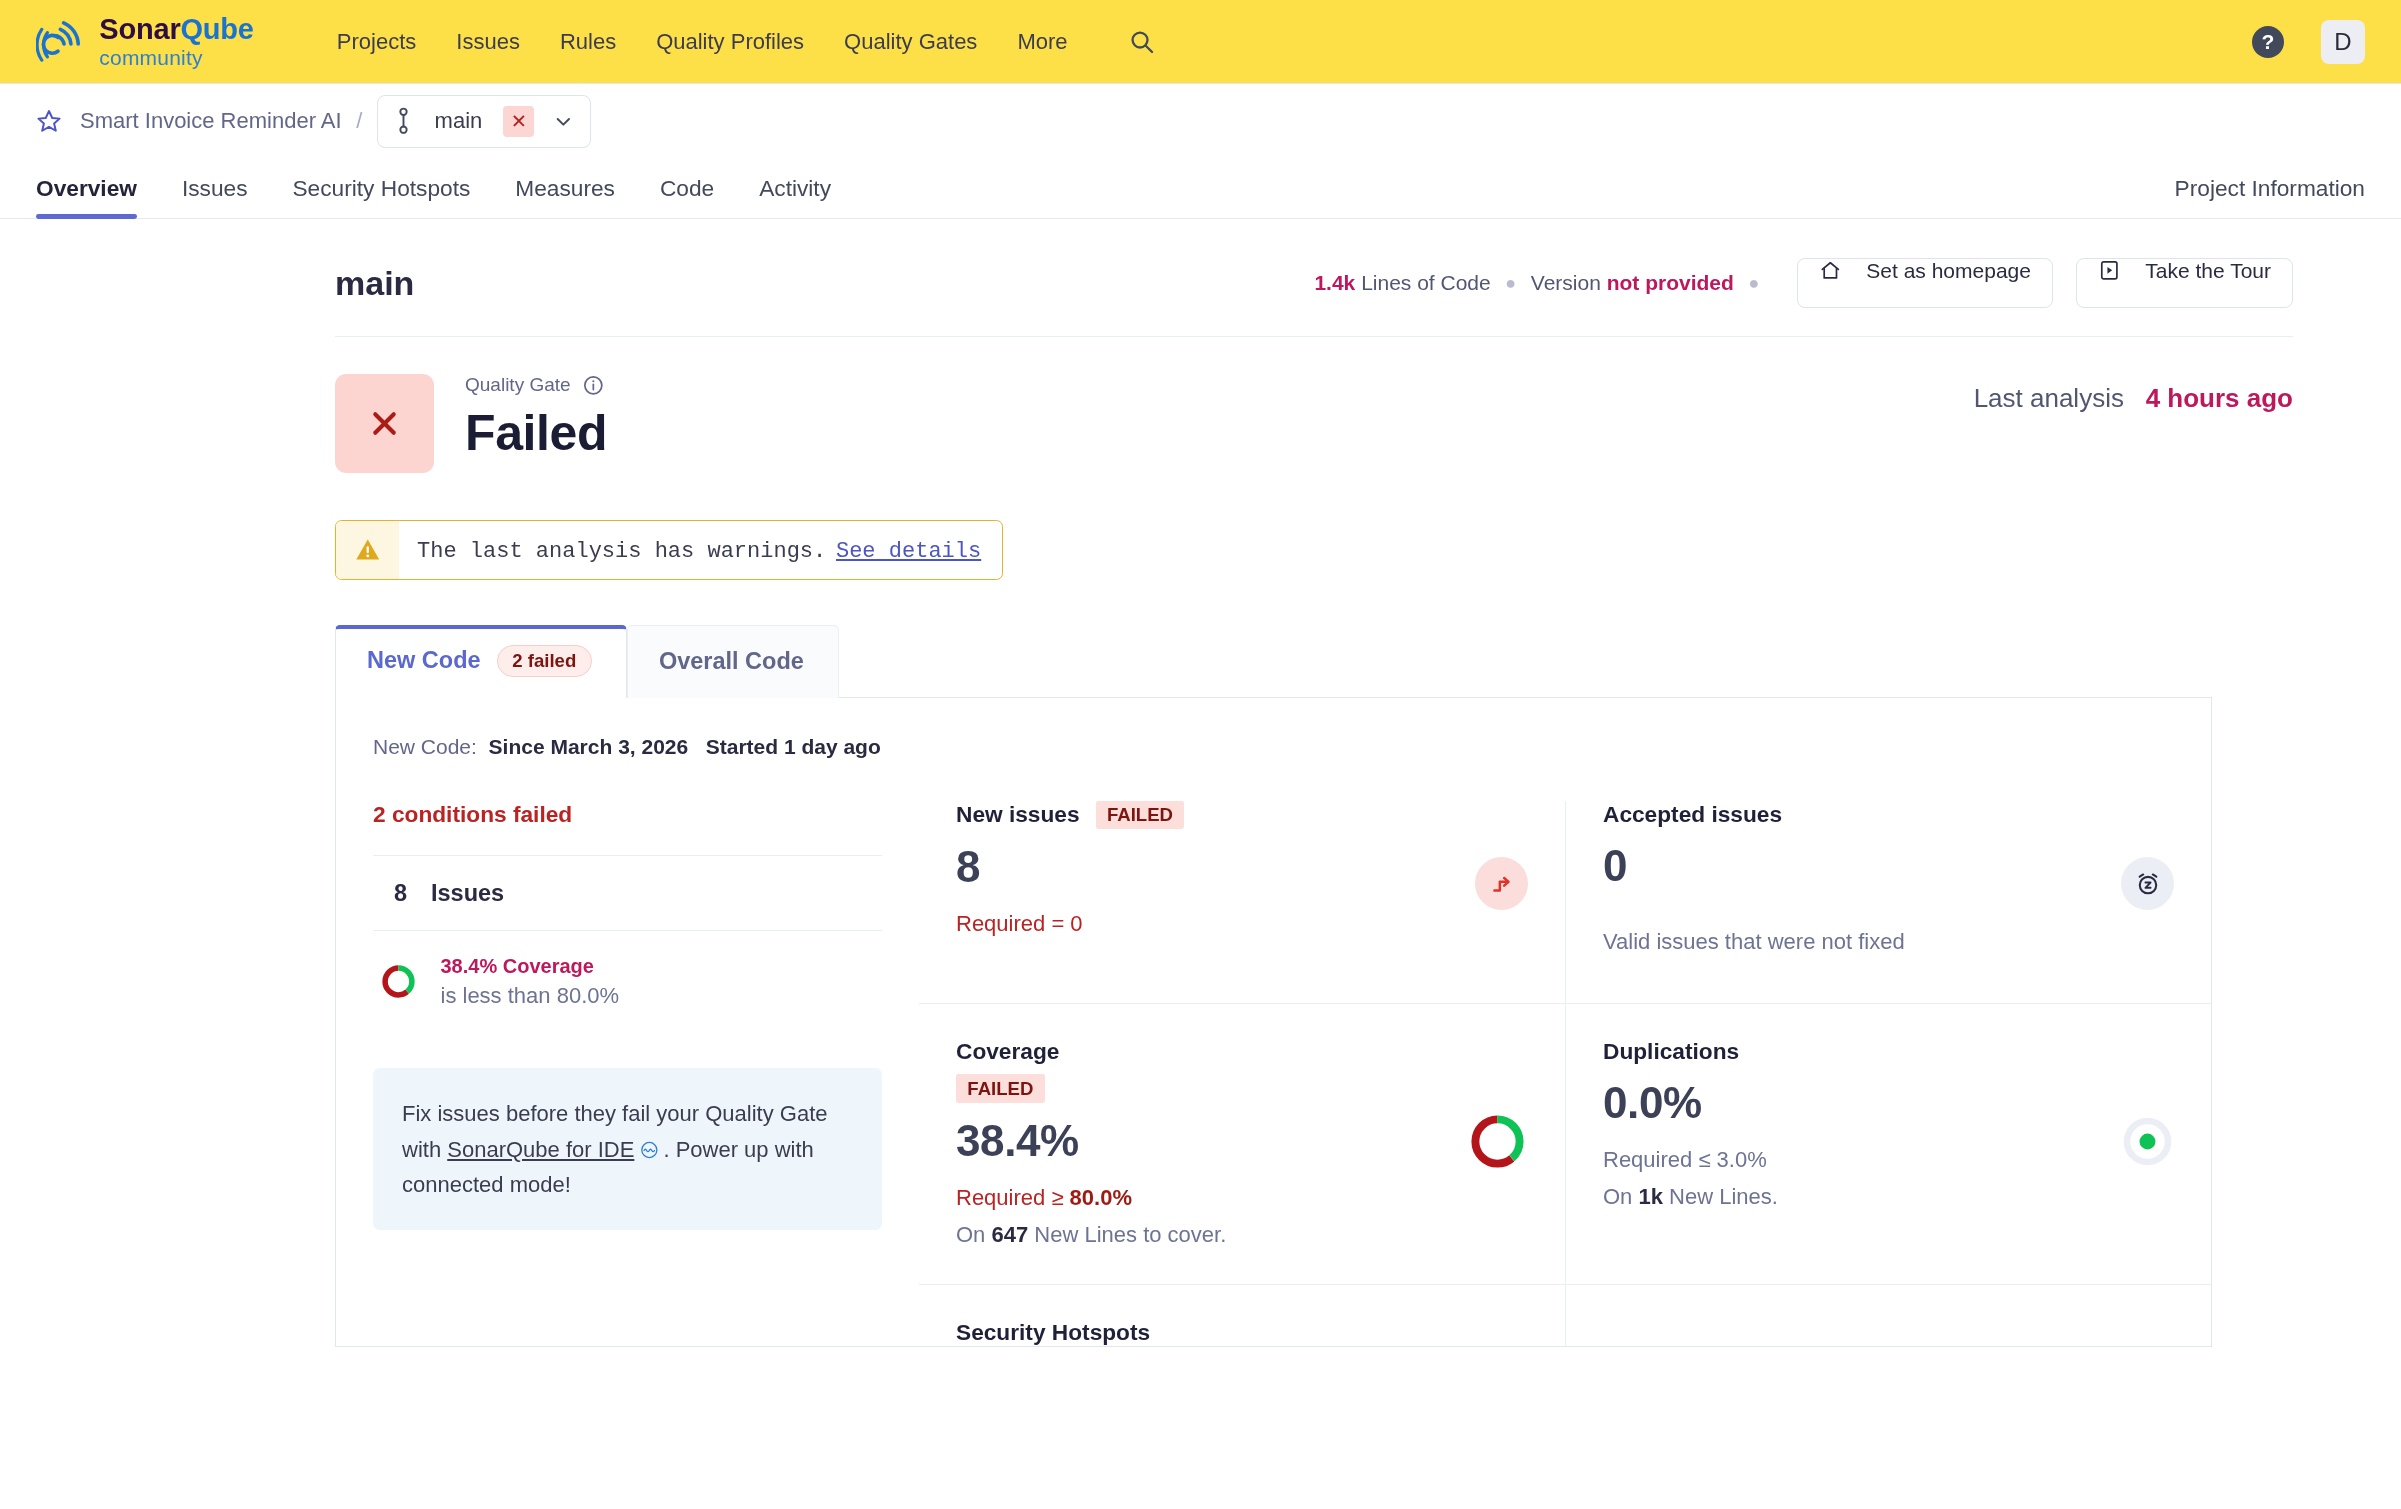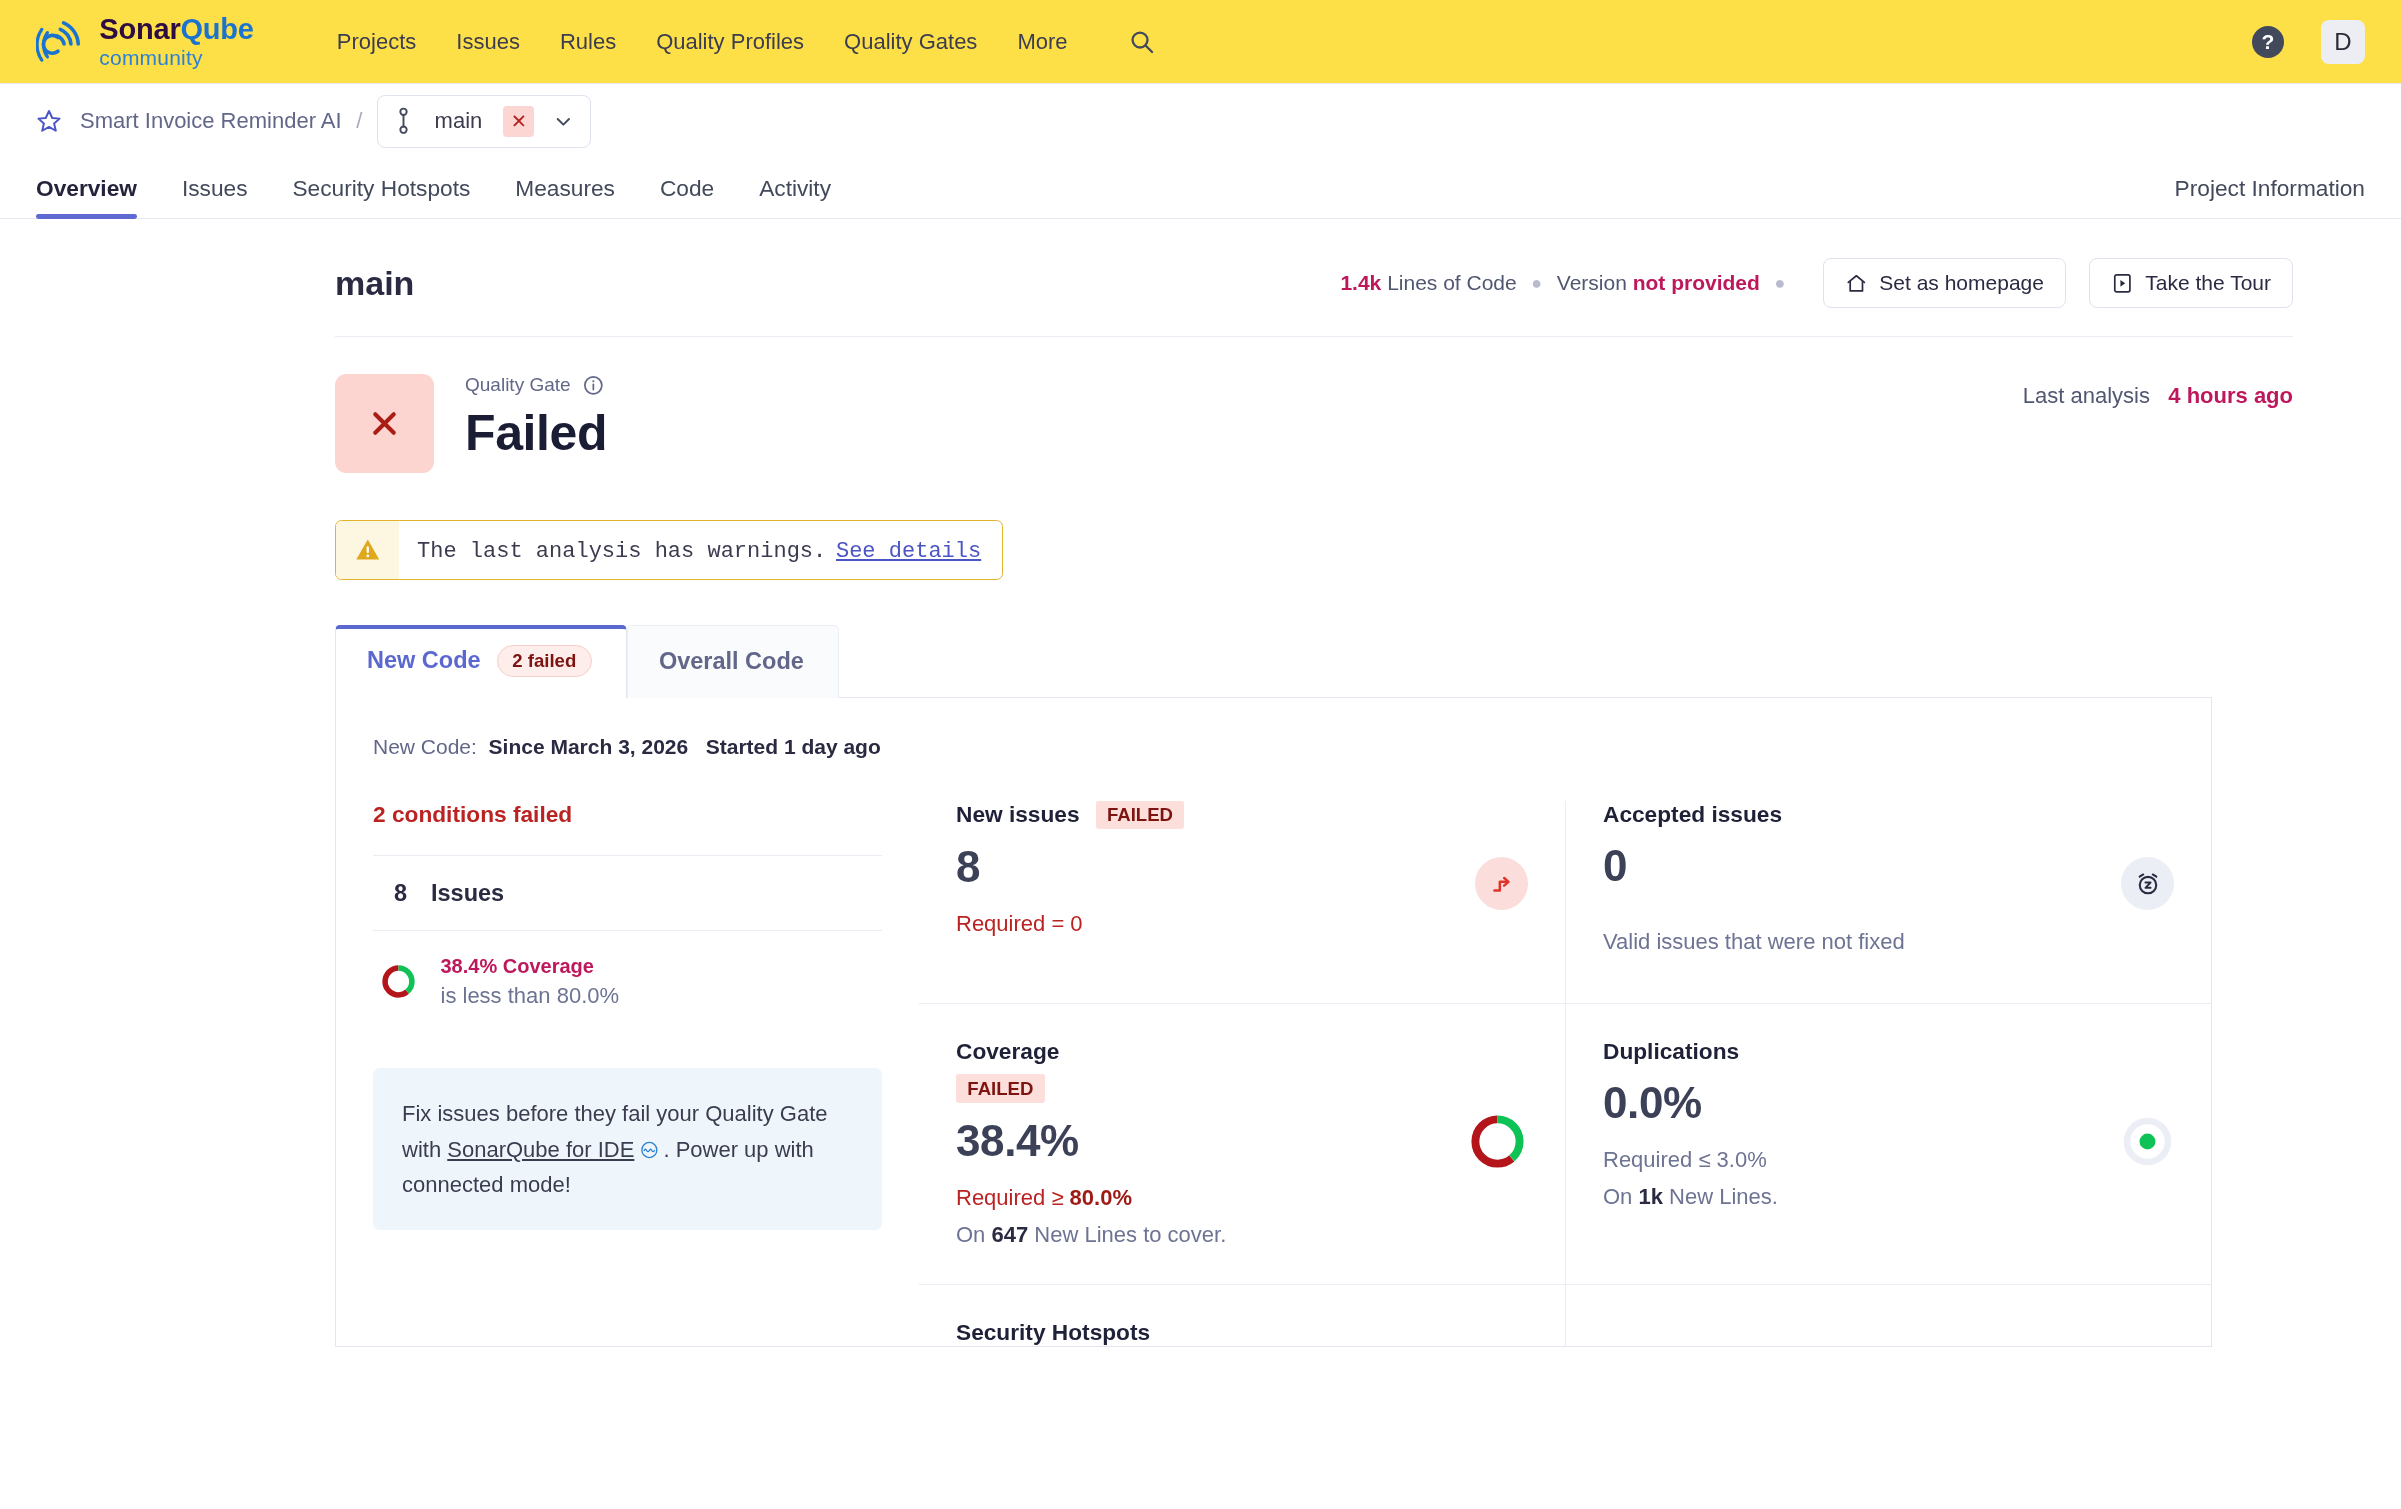--- a/index.html
+++ b/index.html
@@ -102,37 +102,37 @@
     padding: 39px 0 27.5px 0; border-bottom: 0.8px solid #ebedf5;
   }
   .page-title { font-size: 34px; font-weight: bold; color: #2a2b42; }
   .title-meta {
     margin-left: auto; display: flex; align-items: center; gap: 0;
     font-size: 21px; color: #515771;
   }
   .meta-strong { font-weight: bold; color: #be185d; }
   .meta-dot { color: #b9bccf; margin: 0 14.6px; font-size: 18px; }
   .btn {
-    display: inline-flex; align-items: center; gap: 12px;
+    display: inline-flex; gap: 25px;
     border: 0.8px solid #dfe2ef; border-radius: 8px;
     height: 50px; padding: 0 21px; margin-left: 22.7px;
     font-size: 21px; color: #2a2b42; background: #fff; cursor: pointer;
     font-weight: 500; white-space: nowrap;
   }
 
   
   .qg-row { display: flex; align-items: flex-start; padding-top: 37px; }
   .qg-icon {
     width: 99px; height: 99px; border-radius: 11.3px;
     background: #fcd5d1; display: flex; align-items: center; justify-content: center;
     margin-right: 31px; flex: none;
   }
   .qg-label { font-size: 19px; color: #62678a; display: flex; align-items: center; gap: 11.3px; }
   .qg-status { font-size: 50px; font-weight: bold; color: #1b1d35; margin-top: 8px; letter-spacing: -0.4px; }
-  .qg-right { margin-left: auto; font-size: 22px; color: #515771; padding-top: 9.7px; }
+  .qg-right { margin-left: auto; font-size: 26px; color: #515771; padding-top: 9.7px; }
 
   
   .warn {
     margin-top: 47px; display: inline-flex; align-items: stretch;
     border: 0.8px solid #e3b32c; border-radius: 6.5px; overflow: hidden;
     background: #fff; height: 60px;
   }
   .warn-icon {
     width: 63px; background: #fdf6e1;
     display: flex; align-items: center; justify-content: center; flex: none;

